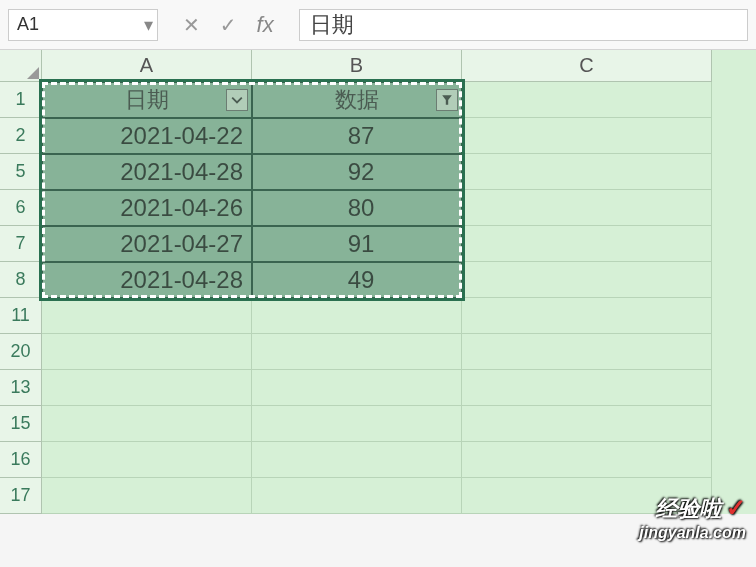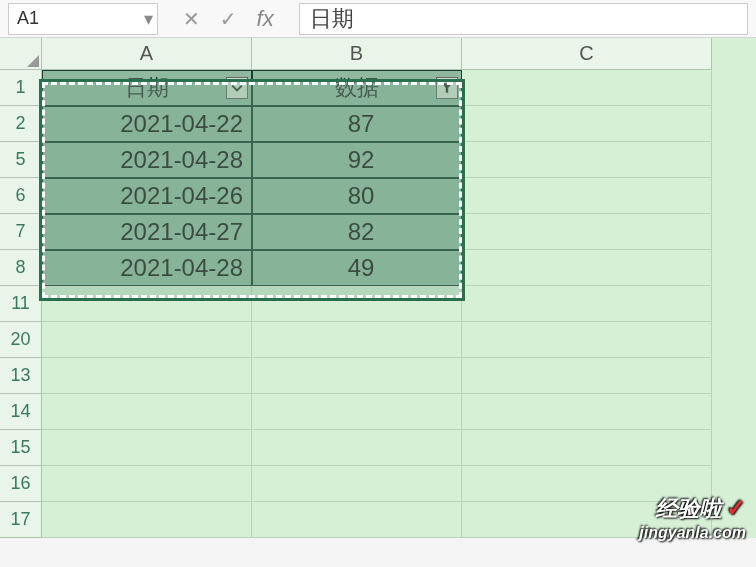--- a/index.html
+++ b/index.html
@@ -7,21 +7,21 @@
       font-family: "Segoe UI", Arial, sans-serif;
       background: #f5f5f5;
       width: 756px;
       height: 567px;
       overflow: hidden;
       position: relative;
     }
     
     
     .formula-bar {
-      height: 38px;
+      height: 50px;
       background: #f8f8f8;
       display: flex;
       align-items: center;
       border-bottom: 1px solid #d4d4d4;
       padding: 8px;
       gap: 15px;
     }
     .name-box {
       width: 150px;
       height: 32px;
@@ -259,21 +259,21 @@
   </div>
   <div class="data-row">
     <div class="row-header">6</div>
     <div class="cell col-a table-cell data-cell-right">2021-04-26</div>
     <div class="cell col-b table-cell data-cell-center">80</div>
     <div class="cell col-c"></div>
   </div>
   <div class="data-row">
     <div class="row-header">7</div>
     <div class="cell col-a table-cell data-cell-right">2021-04-27</div>
-    <div class="cell col-b table-cell data-cell-center">82</div>
+    <div class="cell col-b table-cell data-cell-center">91</div>
     <div class="cell col-c"></div>
   </div>
   <div class="data-row">
     <div class="row-header">8</div>
     <div class="cell col-a table-cell data-cell-right">2021-04-28</div>
     <div class="cell col-b table-cell data-cell-center">49</div>
     <div class="cell col-c"></div>
   </div>
 
   <div class="data-row">
@@ -283,26 +283,20 @@
     <div class="cell col-c"></div>
   </div>
   <div class="data-row">
     <div class="row-header">20</div>
     <div class="cell col-a"></div>
     <div class="cell col-b"></div>
     <div class="cell col-c"></div>
   </div>
   <div class="data-row">
     <div class="row-header">13</div>
-    <div class="cell col-a"></div>
-    <div class="cell col-b"></div>
-    <div class="cell col-c"></div>
-  </div>
-  <div class="data-row">
-    <div class="row-header">14</div>
     <div class="cell col-a"></div>
     <div class="cell col-b"></div>
     <div class="cell col-c"></div>
   </div>
   <div class="data-row">
     <div class="row-header">15</div>
     <div class="cell col-a"></div>
     <div class="cell col-b"></div>
     <div class="cell col-c"></div>
   </div>

